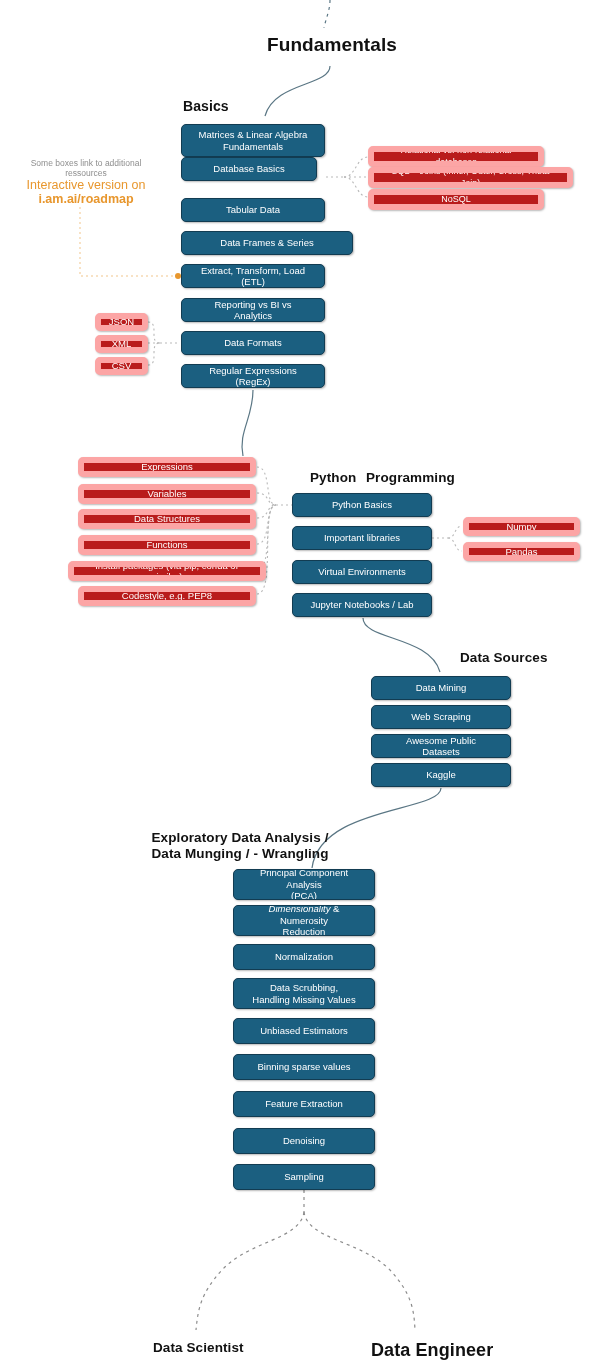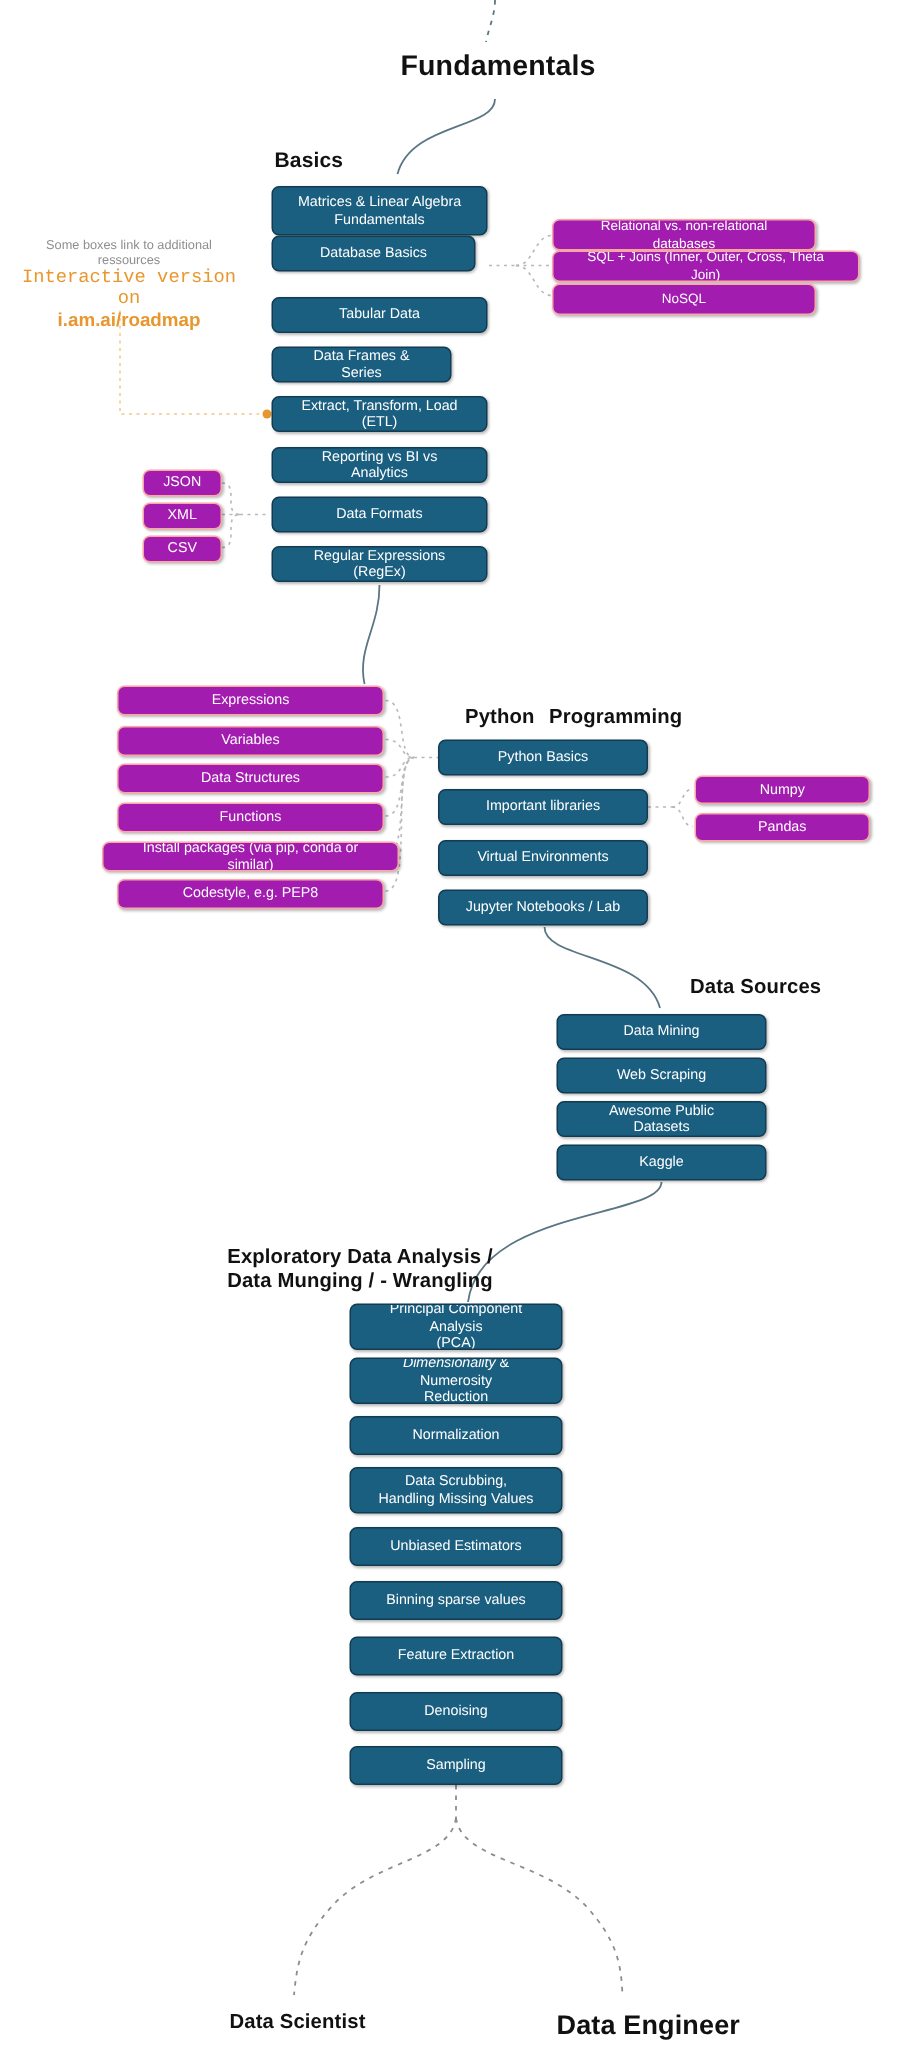--- a/index.html
+++ b/index.html
@@ -56,22 +56,22 @@
     overflow: hidden;
     white-space: pre-line;
   }
   .node.blue {
     background: #1b5f80;
     border: 1px solid #123c52;
     font-size: 9.5px;
     box-shadow: 1px 1px 2px rgba(0,0,0,0.28);
   }
   .node.gray {
-    background: #a21caf;
-    border: 1px solid #fca5a5;
+    background: #b91c1c;
+    border: 6px solid #fca5a5;
     font-size: 9.5px;
     box-shadow: 1px 1px 2px rgba(0,0,0,0.28);
   }
   .node.small { font-size: 9px; }
   .node .ital { font-style: italic; }
 
   
   .note-gray {
     position: absolute;
     left: 12px; top: 158px;
@@ -82,21 +82,21 @@
     line-height: 10px;
   }
   .note-orange {
     position: absolute;
     left: 10px; top: 178px;
     width: 152px;
     text-align: center;
     color: #e8972e;
     line-height: 14px;
   }
-  .note-orange .l1 { font-size: 12.5px; display: block; font-family: Liberation Mono, monospace; }
+  .note-orange .l1 { font-size: 12.5px; display: block; }
   .note-orange .l2 { font-size: 12.5px; font-weight: bold; display: block; }
 
   .orange-dot {
     position: absolute;
     width: 6px; height: 6px;
     border-radius: 50%;
     background: #e8972e;
     left: 175px; top: 273px;
   }
 </style>
@@ -174,21 +174,21 @@
   <div class="note-orange">
     <span class="l1">Interactive version on</span>
     <span class="l2">i.am.ai/roadmap</span>
   </div>
   <div class="orange-dot"></div>
 
   <div class="node blue" style="left:181px; top:124px; width:144px; height:33px;">Matrices &amp; Linear Algebra
 Fundamentals</div>
   <div class="node blue" style="left:181px; top:157px; width:136px; height:24px;">Database Basics</div>
   <div class="node blue" style="left:181px; top:198px; width:144px; height:24px;">Tabular Data</div>
-  <div class="node blue" style="left:181px; top:231px; width:120px; height:24px;">Data Frames &amp; Series</div>
+  <div class="node blue" style="left:181px; top:231px; width:172px; height:24px;">Data Frames &amp; Series</div>
   <div class="node blue" style="left:181px; top:264px; width:144px; height:24px;">Extract, Transform, Load (ETL)</div>
   <div class="node blue" style="left:181px; top:298px; width:144px; height:24px;">Reporting vs BI vs Analytics</div>
   <div class="node blue" style="left:181px; top:331px; width:144px; height:24px;">Data Formats</div>
   <div class="node blue" style="left:181px; top:364px; width:144px; height:24px;">Regular Expressions (RegEx)</div>
 
   <div class="node gray small" style="left:368px; top:146px; width:176px; height:21px;">Relational vs. non-relational databases</div>
   <div class="node gray small" style="left:368px; top:167px; width:205px; height:21px;">SQL + Joins (Inner, Outer, Cross, Theta Join)</div>
   <div class="node gray small" style="left:368px; top:189px; width:176px; height:21px;">NoSQL</div>
 
   <div class="node gray" style="left:95px; top:313px; width:53px; height:18px;">JSON</div>

